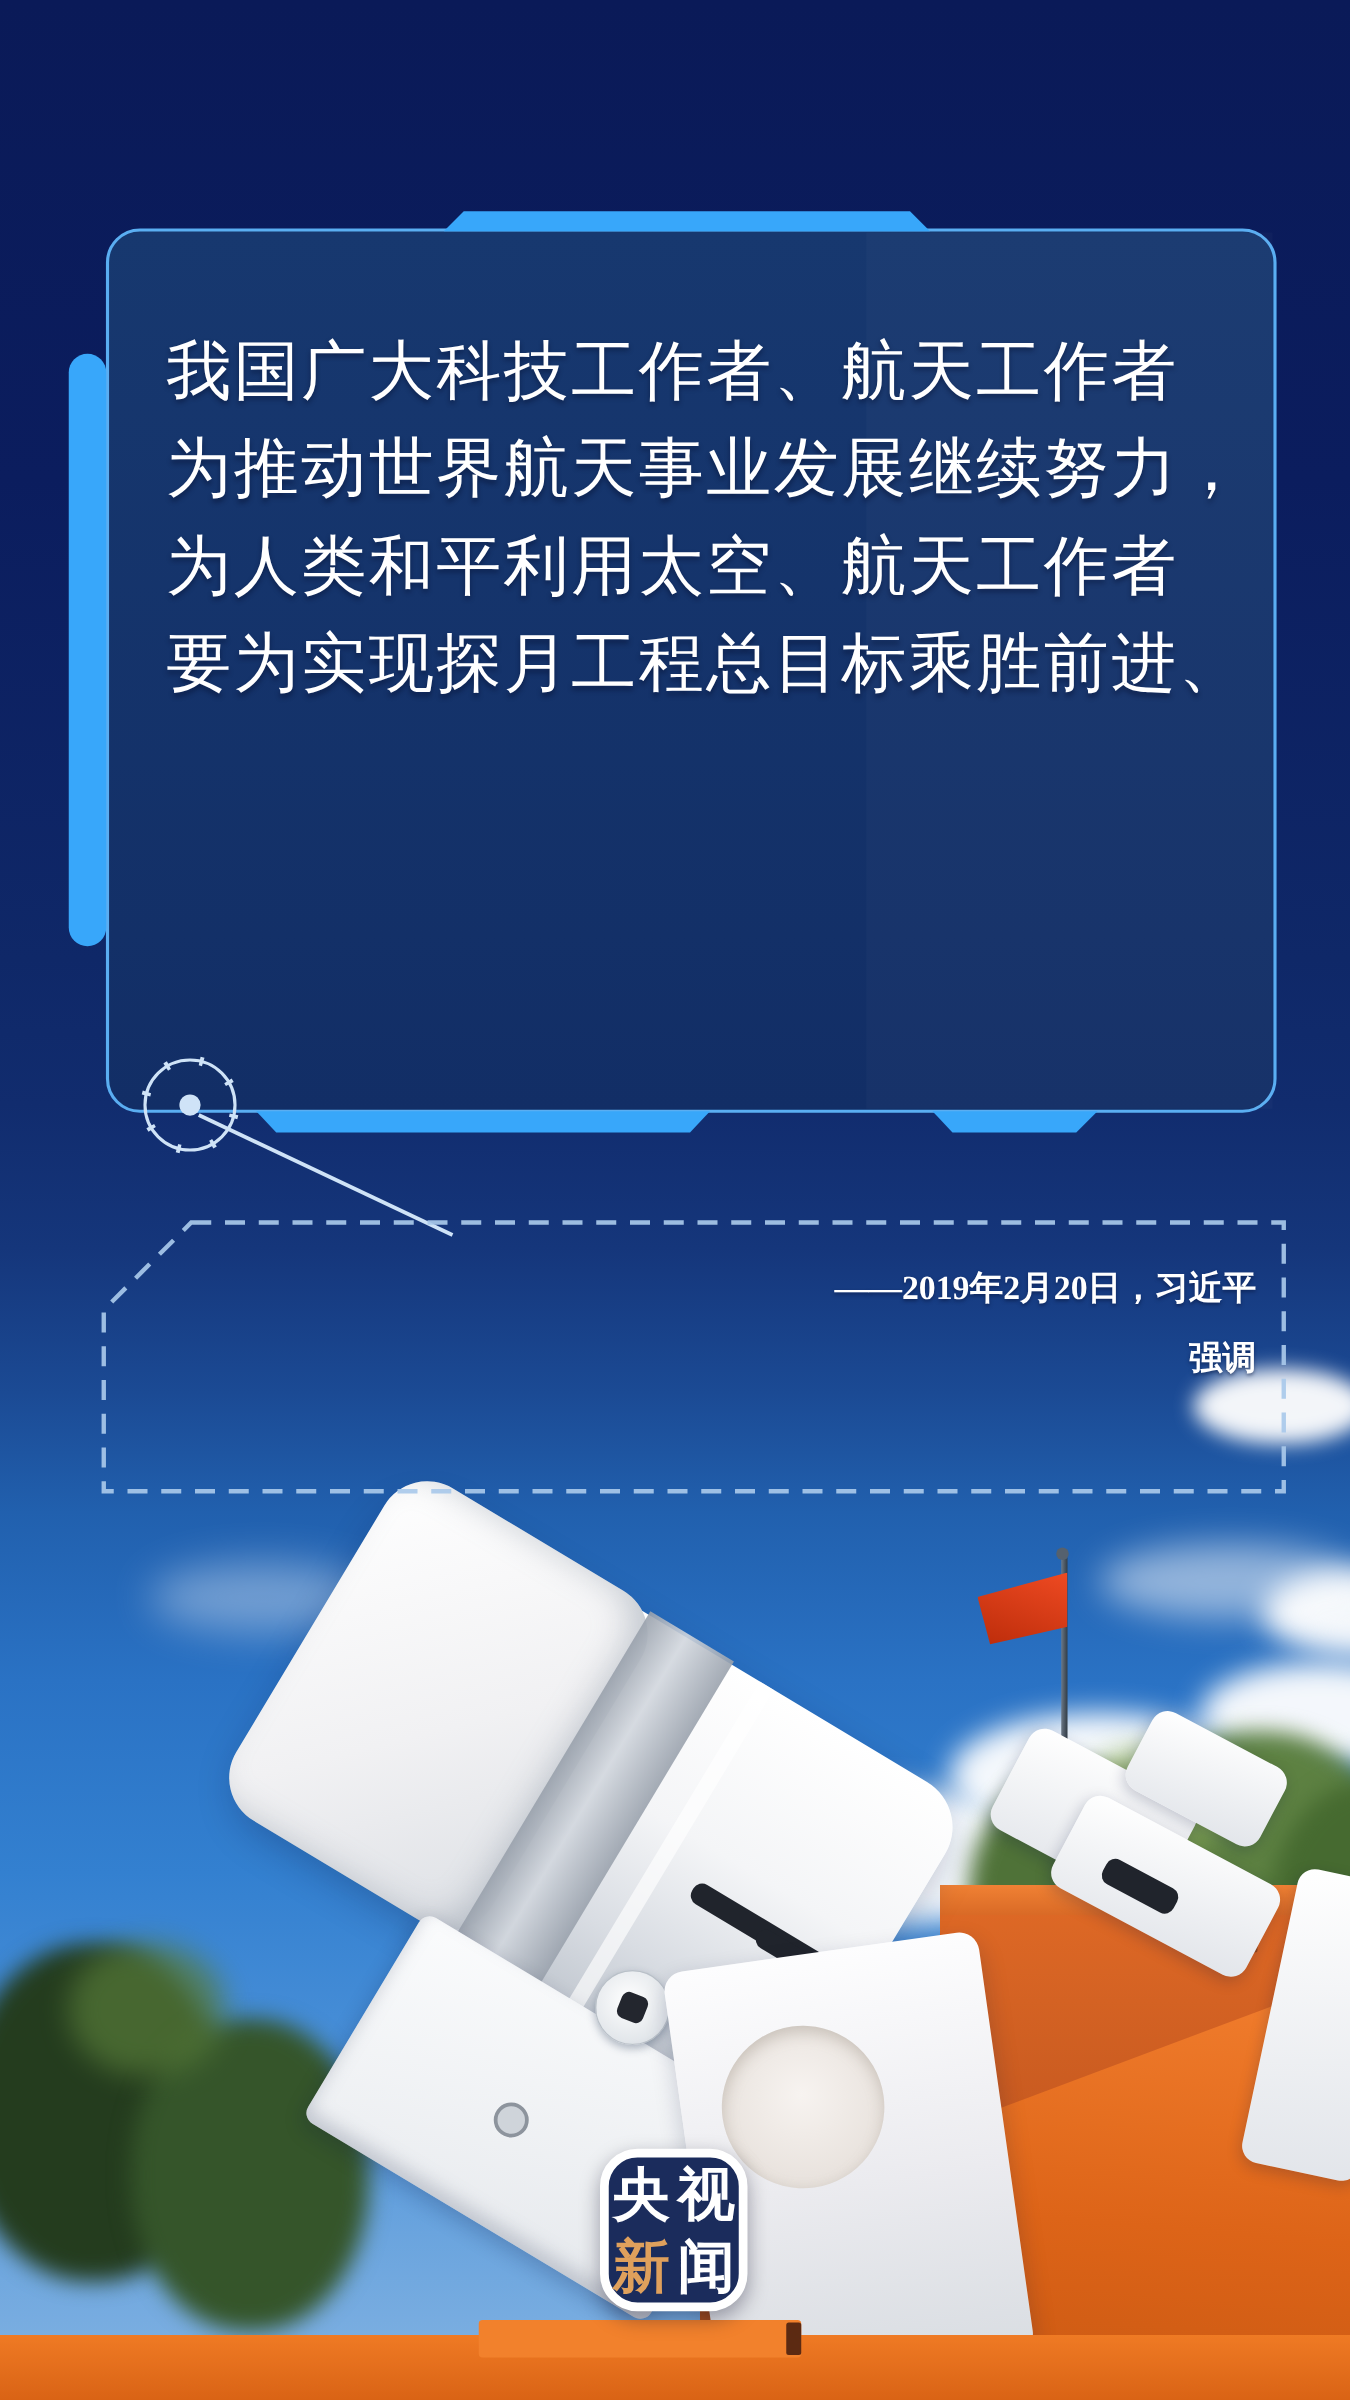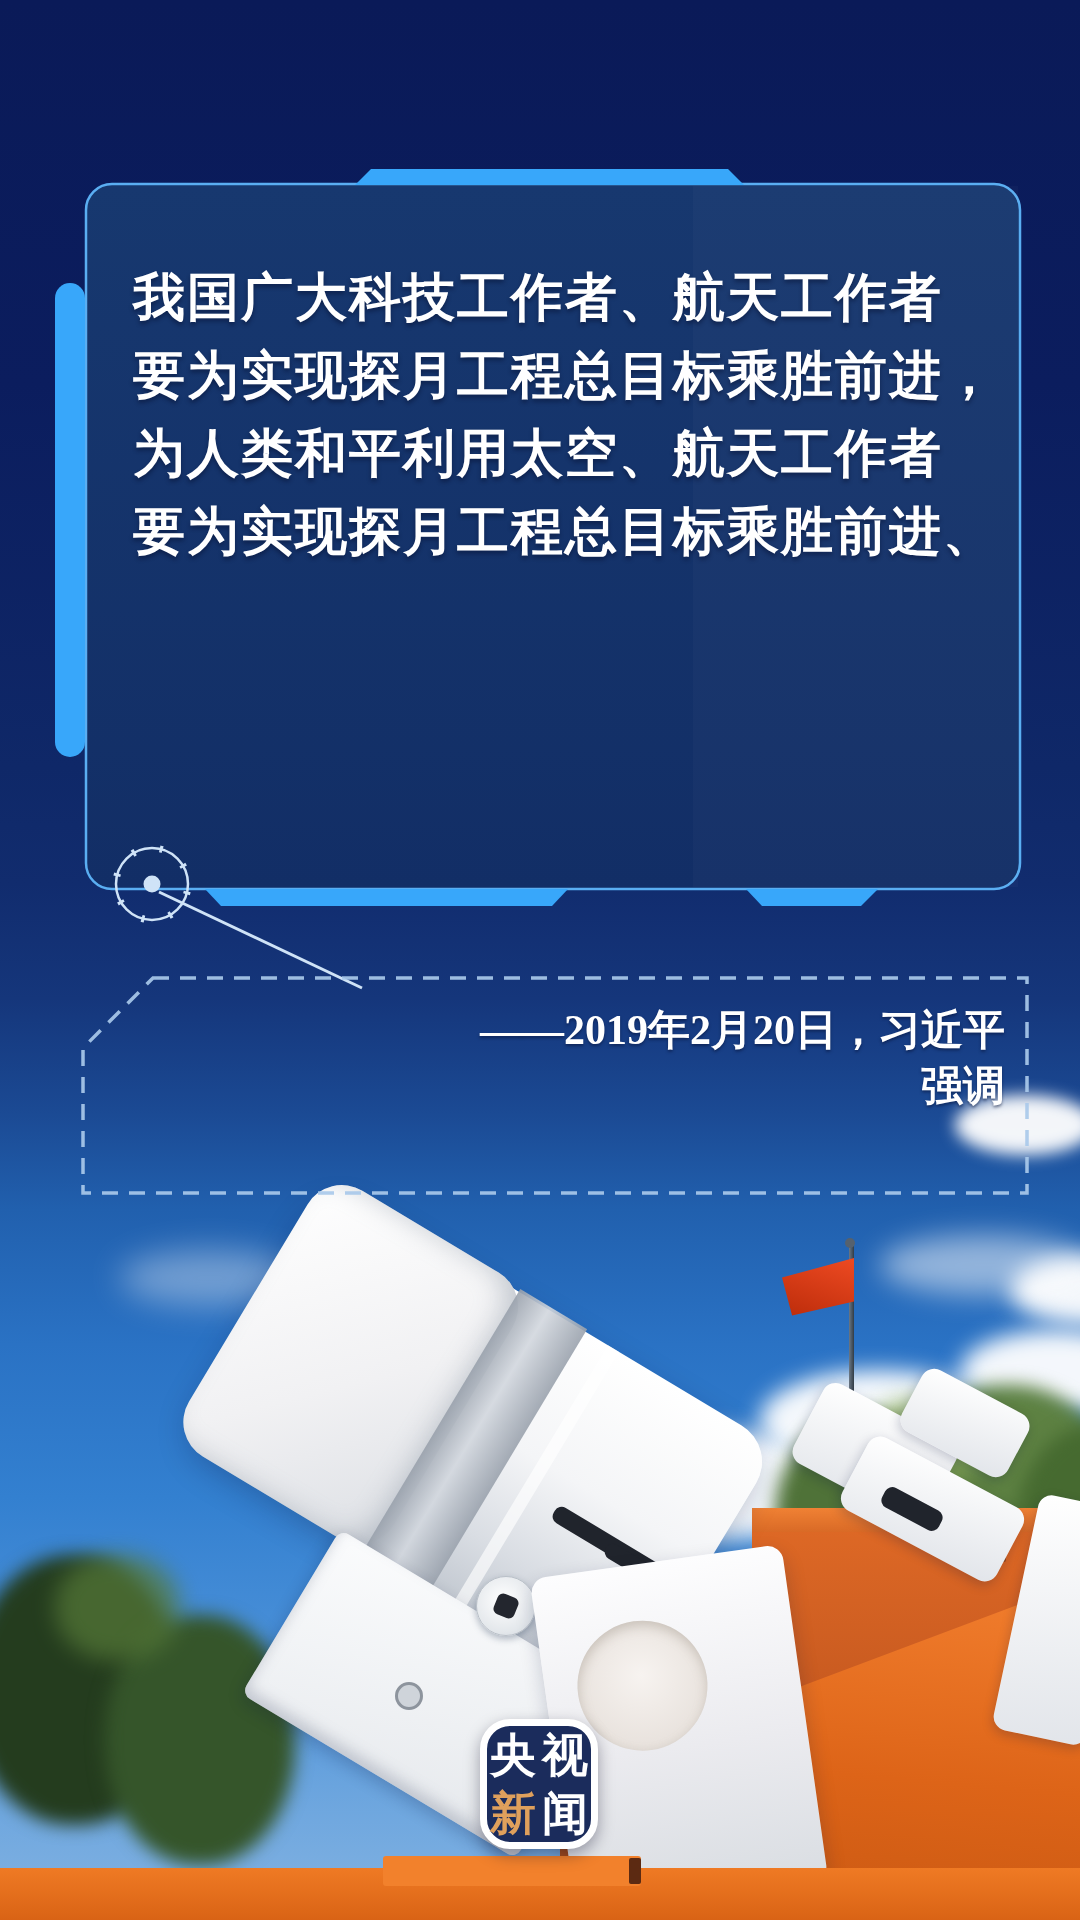--- a/index.html
+++ b/index.html
@@ -65,25 +65,25 @@
   .logo{position:absolute;left:480px;top:1719px;width:118px;height:130px;box-sizing:border-box;
     border:7px solid #ffffff;border-radius:30px;background:#1b2c5c;
     display:grid;grid-template-columns:1fr 1fr;grid-template-rows:1fr 1fr;place-items:center;
     font-weight:bold;font-size:46px;color:#ffffff;line-height:1;
     box-shadow:0 6px 16px rgba(0,0,30,.35);}
   .logo .gold{color:#dfa05c;}
   
   .frame-svg{position:absolute;left:0;top:0;pointer-events:none;}
   
   .quote-text{position:absolute;left:133px;top:258px;width:900px;color:#ffffff;
-    font-weight:bold;font-size:52px;line-height:78px;letter-spacing:2px;
+    font-weight:normal;font-size:52px;line-height:78px;letter-spacing:2px;
     text-shadow:0 3px 4px rgba(5,10,40,.45);}
   
   .attr-text{position:absolute;left:100px;top:1002px;width:905px;text-align:right;color:#ffffff;
-    font-family:"Liberation Serif",serif;font-weight:bold;font-size:42px;line-height:56px;
+    font-family:"Liberation Serif",serif;font-weight:bold;font-size:27px;line-height:56px;
     text-shadow:0 2px 3px rgba(5,15,50,.5);}
 </style>
 </head>
 <body>
 
 <div class="poster">
 
   <div class="layer">
 
     <div class="cloud" style="left:540px;top:1430px;width:320px;height:110px;"></div>
@@ -172,21 +172,21 @@
     <circle cx="152" cy="884" r="36" fill="none" stroke="#cfe3f7" stroke-width="2.5"></circle>
     <circle cx="152" cy="884" r="36" fill="none" stroke="#cfe3f7" stroke-width="7" stroke-dasharray="3 25.27" transform="rotate(12 152 884)"></circle>
     <circle cx="152" cy="884" r="8.5" fill="#cfe3f7"></circle>
     <line x1="159" y1="892" x2="362" y2="988" stroke="#cfe3f7" stroke-width="3"></line>
 
     <path d="M153,978 L1027,978 L1027,1193 L83,1193 L83,1048 Z" fill="none" stroke="#a9c9ea" stroke-width="3.5" stroke-dasharray="16 11" opacity="0.92"></path>
   </svg>
 
   <div class="quote-text">
     <div>我国广大科技工作者、航天工作者</div>
-    <div>要为实现探月工程总目标乘胜前进，</div>
+    <div>为推动世界航天事业发展继续努力，</div>
     <div>为人类和平利用太空、航天工作者</div>
     <div>要为实现探月工程总目标乘胜前进、</div>
   </div>
 
   <div class="attr-text">
     <div>——2019年2月20日，习近平</div>
     <div>强调</div>
   </div>
 
   <div class="logo">

